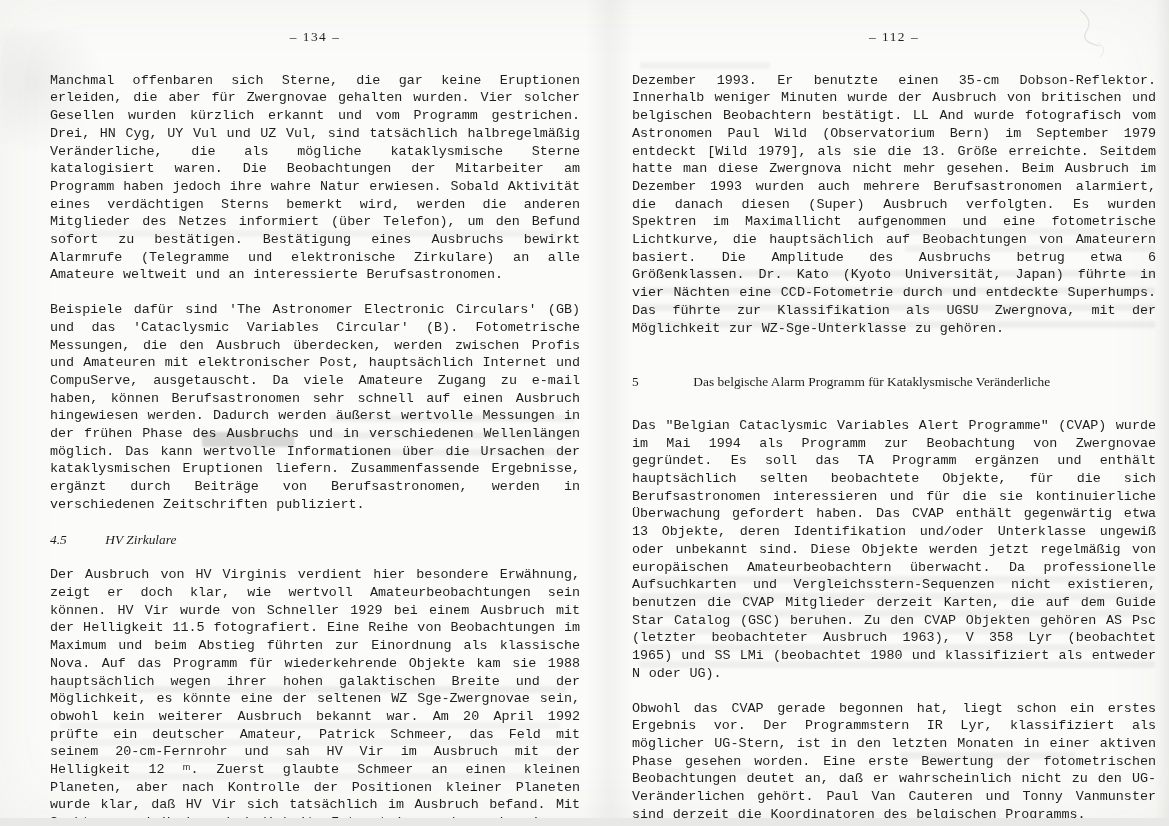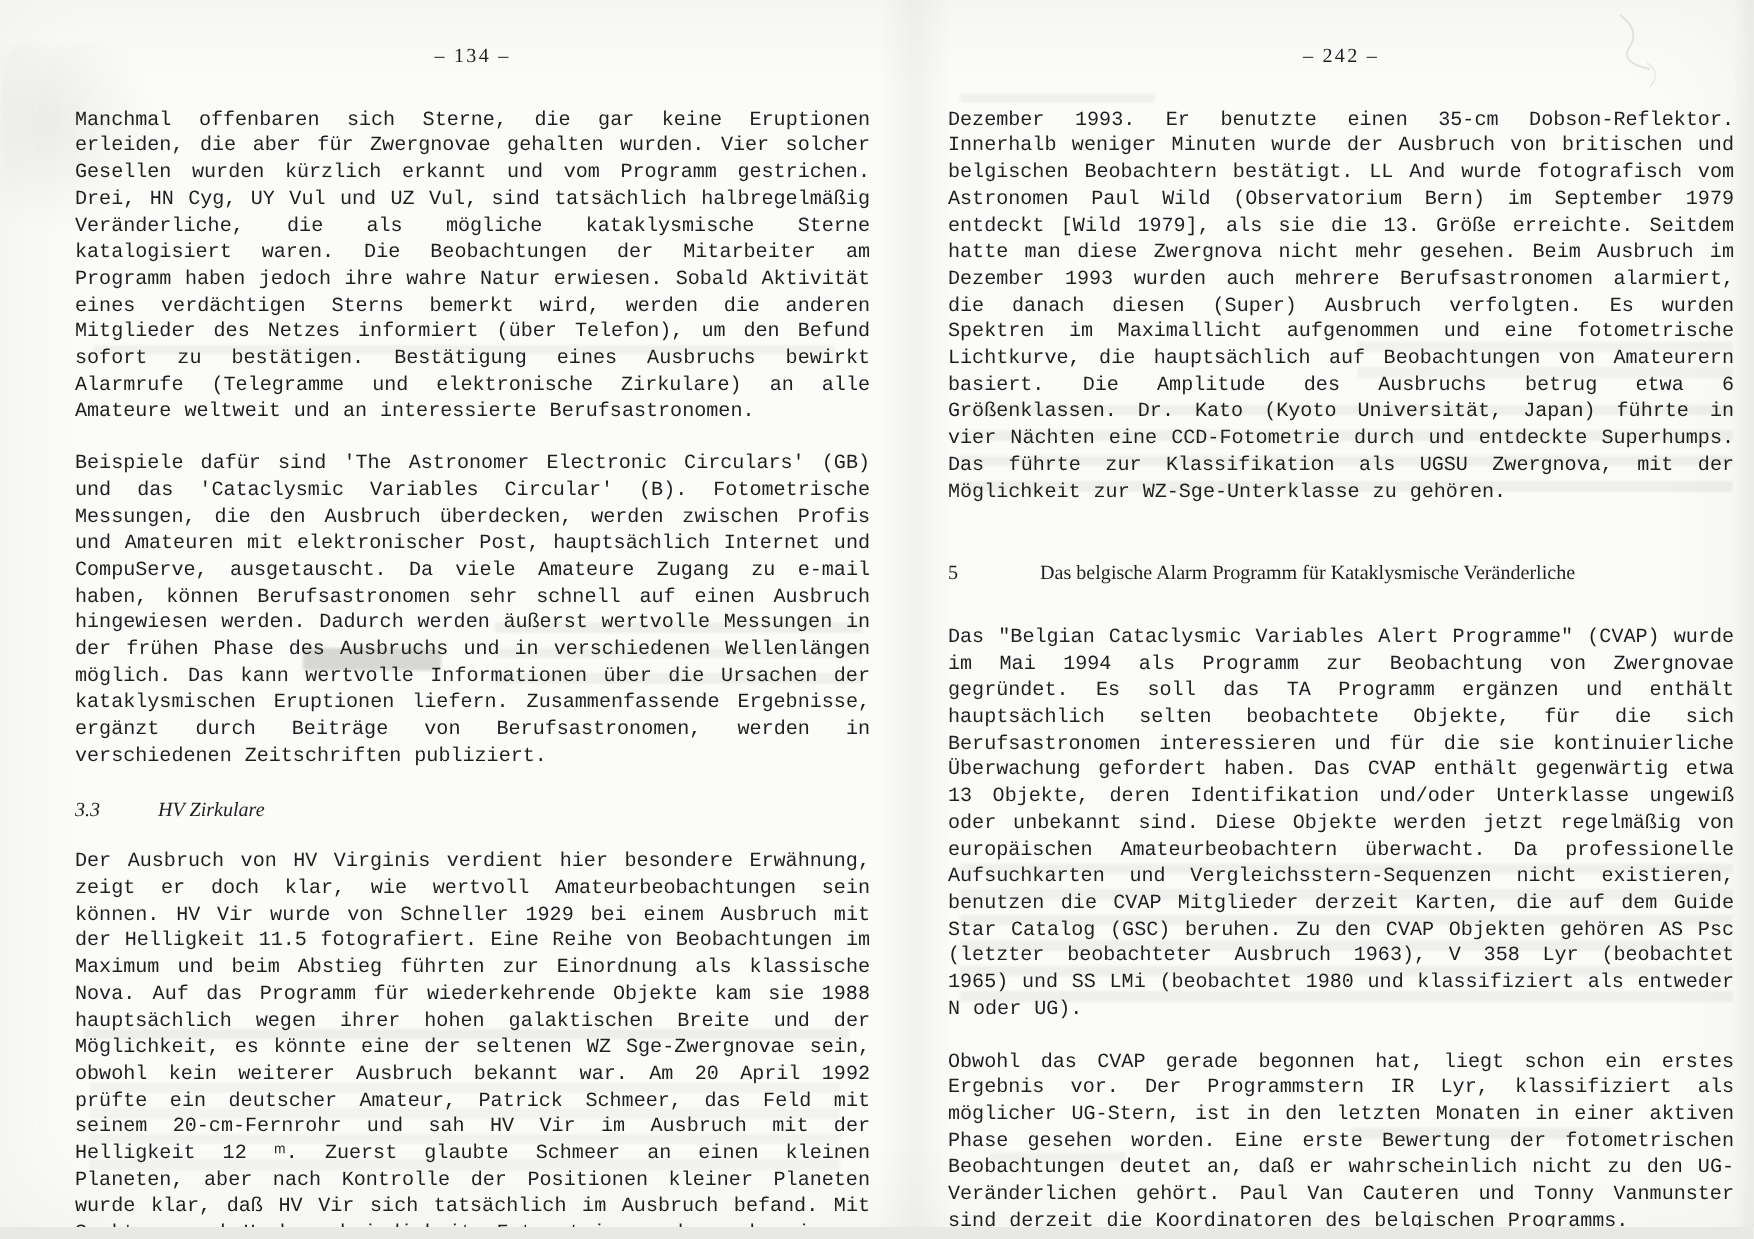--- a/index.html
+++ b/index.html
@@ -81,32 +81,32 @@
   <div class="bleed r3"></div>
   <div class="bleed r4"></div>
   <div class="bleed r5"></div>
   <div class="bleed r6"></div>
 
   <div class="page page-left">
     <div class="page-num">–  134  –</div>
     <p>Manchmal offenbaren sich Sterne, die gar keine Eruptionen erleiden, die aber für Zwergnovae gehalten wurden. Vier solcher Gesellen wurden kürzlich erkannt und vom Programm gestrichen. Drei, HN Cyg, UY Vul und UZ Vul, sind tatsächlich halbregelmäßig Veränderliche, die als mögliche kataklysmische Sterne katalogisiert waren. Die Beobachtungen der Mitarbeiter am Programm haben jedoch ihre wahre Natur erwiesen. Sobald Aktivität eines verdächtigen Sterns bemerkt wird, werden die anderen Mitglieder des Netzes informiert (über Telefon), um den Befund sofort zu bestätigen. Bestätigung eines Ausbruchs bewirkt Alarmrufe (Telegramme und elektronische Zirkulare) an alle Amateure weltweit und an interessierte Berufsastronomen.</p>
     <p>Beispiele dafür sind 'The Astronomer Electronic Circulars' (GB) und das 'Cataclysmic Variables Circular' (B). Fotometrische Messungen, die den Ausbruch überdecken, werden zwischen Profis und Amateuren mit elektronischer Post, hauptsächlich Internet und CompuServe, ausgetauscht. Da viele Amateure Zugang zu e-mail haben, können Berufsastronomen sehr schnell auf einen Ausbruch hingewiesen werden. Dadurch werden äußerst wertvolle Messungen in der frühen Phase des Ausbruchs und in verschiedenen Wellenlängen möglich. Das kann wertvolle Informationen über die Ursachen der kataklysmischen Eruptionen liefern. Zusammenfassende Ergebnisse, ergänzt durch Beiträge von Berufsastronomen, werden in verschiedenen Zeitschriften publiziert.</p>
     <div class="subsec">
-      <span class="num">3.3</span>
+      <span class="num">4.5</span>
       <span class="title">HV Zirkulare</span>
     </div>
     <p>Der Ausbruch von HV Virginis verdient hier besondere Erwähnung, zeigt er doch klar, wie wertvoll Amateurbeobachtungen sein können. HV Vir wurde von Schneller 1929 bei einem Ausbruch mit der Helligkeit 11.5 fotografiert. Eine Reihe von Beobachtungen im Maximum und beim Abstieg führten zur Einordnung als klassische Nova. Auf das Programm für wiederkehrende Objekte kam sie 1988 hauptsächlich wegen ihrer hohen galaktischen Breite und der Möglichkeit, es könnte eine der seltenen WZ Sge-Zwergnovae sein, obwohl kein weiterer Ausbruch bekannt war. Am 20 April 1992 prüfte ein deutscher Amateur, Patrick Schmeer, das Feld mit seinem 20-cm-Fernrohr und sah HV Vir im Ausbruch mit der Helligkeit 12 ᵐ. Zuerst glaubte Schmeer an einen kleinen Planeten, aber nach Kontrolle der Positionen kleiner Planeten wurde klar, daß HV Vir sich tatsächlich im Ausbruch befand. Mit Spektren und Hochgeschwindigkeits-Fotometrie wurde nachgewiesen, daß HV Vir in der Tat eine Zwergnova ist. Sie hat mit WZ Sge viele gemeinsame Merkmale und zeigt Superhumps wie sie für UGSU-Sterne typisch sind.</p>
     <div class="subsec">
       <span class="num">4.2</span>
       <span class="title">LL Andromedae</span>
     </div>
   </div>
 
   <div class="page page-right">
-    <div class="page-num">–  242  –</div>
+    <div class="page-num">–  112  –</div>
     <p>Dezember 1993. Er benutzte einen 35-cm Dobson-Reflektor. Innerhalb weniger Minuten wurde der Ausbruch von britischen und belgischen Beobachtern bestätigt. LL And wurde fotografisch vom Astronomen Paul Wild (Observatorium Bern) im September 1979 entdeckt [Wild 1979], als sie die 13. Größe erreichte. Seitdem hatte man diese Zwergnova nicht mehr gesehen. Beim Ausbruch im Dezember 1993 wurden auch mehrere Berufsastronomen alarmiert, die danach diesen (Super) Ausbruch verfolgten. Es wurden Spektren im Maximallicht aufgenommen und eine fotometrische Lichtkurve, die hauptsächlich auf Beobachtungen von Amateurern basiert. Die Amplitude des Ausbruchs betrug etwa 6 Größenklassen. Dr. Kato (Kyoto Universität, Japan) führte in vier Nächten eine CCD-Fotometrie durch und entdeckte Superhumps. Das führte zur Klassifikation als UGSU Zwergnova, mit der Möglichkeit zur WZ-Sge-Unterklasse zu gehören.</p>
     <div class="sec">
       <span class="num">5</span>
       <span class="title">Das belgische Alarm Programm für Kataklysmische Veränderliche</span>
     </div>
     <p>Das "Belgian Cataclysmic Variables Alert Programme" (CVAP) wurde im Mai 1994 als Programm zur Beobachtung von Zwergnovae gegründet. Es soll das TA Programm ergänzen und enthält hauptsächlich selten beobachtete Objekte, für die sich Berufsastronomen interessieren und für die sie kontinuierliche Überwachung gefordert haben. Das CVAP enthält gegenwärtig etwa 13 Objekte, deren Identifikation und/oder Unterklasse ungewiß oder unbekannt sind. Diese Objekte werden jetzt regelmäßig von europäischen Amateurbeobachtern überwacht. Da professionelle Aufsuchkarten und Vergleichsstern-Sequenzen nicht existieren, benutzen die CVAP Mitglieder derzeit Karten, die auf dem Guide Star Catalog (GSC) beruhen. Zu den CVAP Objekten gehören AS Psc (letzter beobachteter Ausbruch 1963), V 358 Lyr (beobachtet 1965) und SS LMi (beobachtet 1980 und klassifiziert als entweder N oder UG).</p>
     <p>Obwohl das CVAP gerade begonnen hat, liegt schon ein erstes Ergebnis vor. Der Programmstern IR Lyr, klassifiziert als möglicher UG-Stern, ist in den letzten Monaten in einer aktiven Phase gesehen worden. Eine erste Bewertung der fotometrischen Beobachtungen deutet an, daß er wahrscheinlich nicht zu den UG-Veränderlichen gehört. Paul Van Cauteren und Tonny Vanmunster sind derzeit die Koordinatoren des belgischen Programms.</p>
     <div class="sec">
       <span class="num">6.</span>
       <span class="title">Zukünftige Kontrolle</span>

